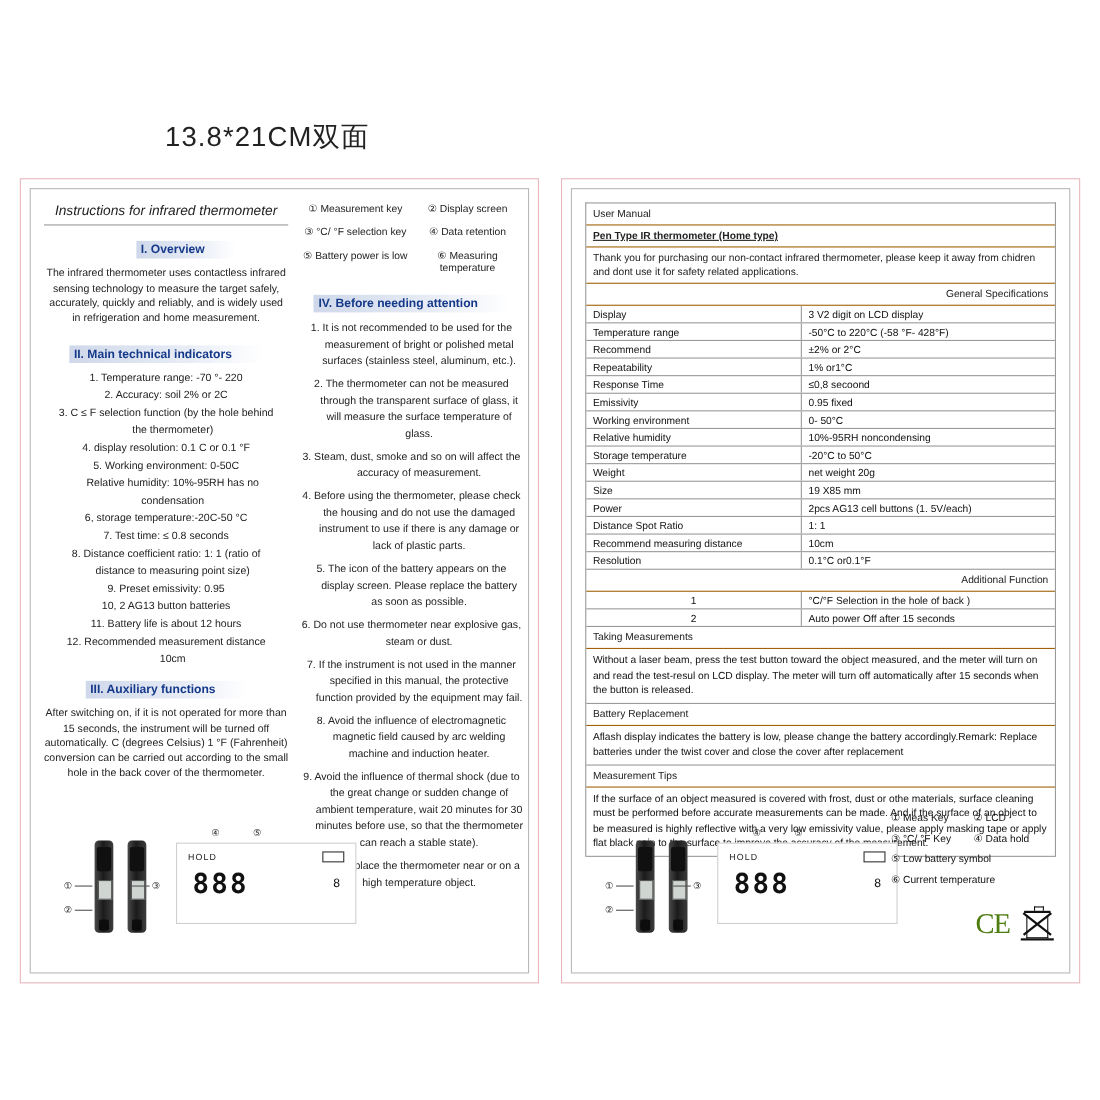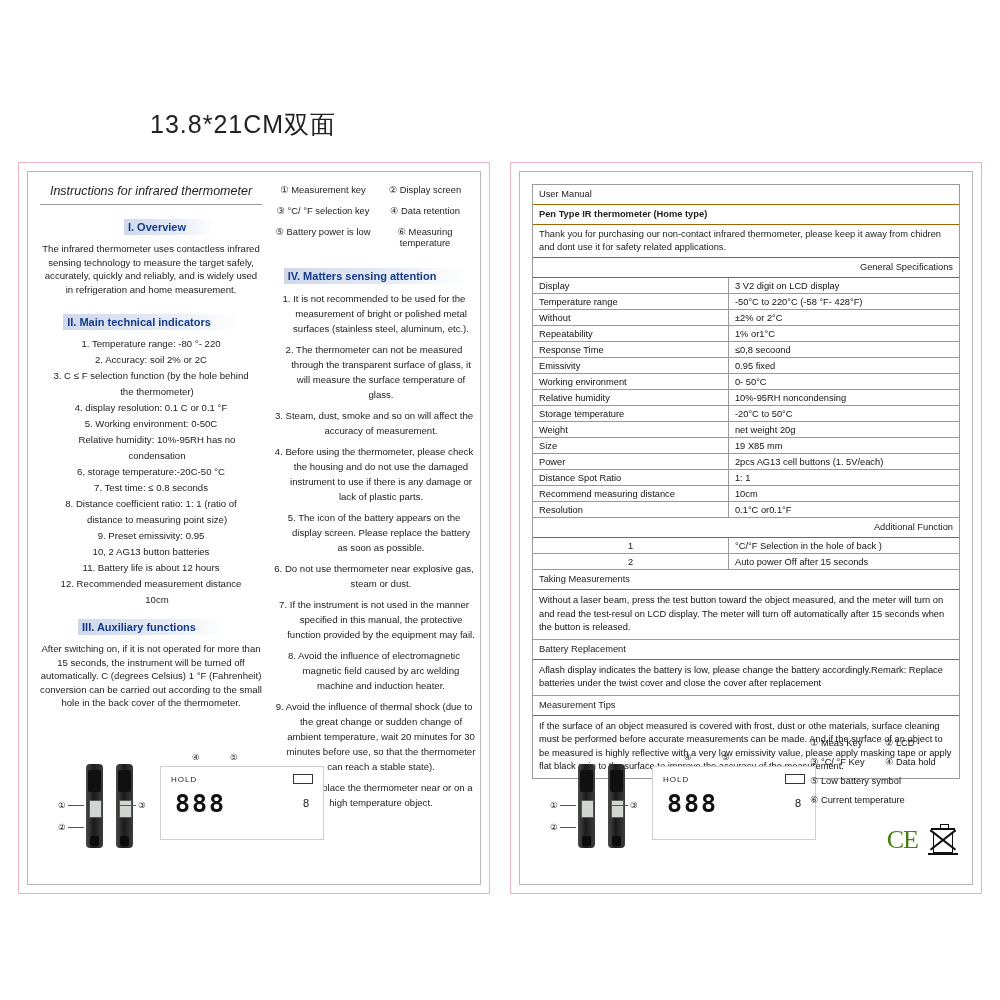--- a/index.html
+++ b/index.html
@@ -79,21 +79,21 @@
   .lcd .hold{position:absolute;left:10px;top:8px;font-size:8px;letter-spacing:1px;color:#222;}
   .lcd .batt{position:absolute;right:10px;top:7px;width:18px;height:8px;border:1px solid #333;}
   .lcd .digits{position:absolute;left:14px;top:22px;font-family:"DejaVu Sans Mono", monospace;font-weight:bold;font-size:25px;letter-spacing:2px;color:#111;}
   .lcd .unit{position:absolute;right:14px;top:30px;font-size:11px;color:#111;}
   .cnum{position:absolute;font-size:8.5px;color:#222;}
   .cline{position:absolute;background:#555;height:1px;}
   
   .rman{position:absolute;left:12px;right:12px;top:12px;}
   .mbox{border:1px solid #9a9a9a;border-bottom:none;}
   .mrow{border-bottom:1px solid #a16207;padding:3px 6px;font-size:9.3px;line-height:13px;color:#222;}
-  .mrow.bold{font-weight:bold;}
+  .mrow.bold{font-weight:bold;text-decoration:underline;}
   .mrow.center{text-align:right;}
   .spec{display:flex;border-bottom:1px solid #9a9a9a;}
   .spec .k{width:46%;padding:2.5px 6px;font-size:9.3px;border-right:1px solid #9a9a9a;box-sizing:border-box;}
   .spec .v{width:54%;padding:2.5px 6px;font-size:9.3px;box-sizing:border-box;}
   .spec .k.num{text-align:center;}
   .para{font-size:9.3px;line-height:13.5px;padding:4px 6px;border-bottom:1px solid #9a9a9a;}
   .rlegend{position:absolute;right:12px;bottom:74px;width:150px;font-size:9.3px;line-height:19px;}
   .rlegend .two{display:flex;}
   .rlegend .two span{width:50%;}
   .marks{position:absolute;right:16px;bottom:28px;display:flex;align-items:center;gap:12px;}
@@ -116,21 +116,21 @@
   <div class="inner">
 
     <div class="col c1">
       <div class="doc-title">Instructions for infrared thermometer</div>
 
       <div class="sec-head first">I. Overview</div>
       <p class="body">The infrared thermometer uses contactless infrared sensing technology to measure the target safely, accurately, quickly and reliably, and is widely used in refrigeration and home measurement.</p>
 
       <div class="sec-head">II. Main technical indicators</div>
       <ul class="list">
-        <li>1. Temperature range: -80 °- 220</li>
+        <li>1. Temperature range: -70 °- 220</li>
         <li>2. Accuracy: soil 2% or 2C</li>
         <li>3. C ≤ F selection function (by the hole behind</li>
         <li class="ind">the thermometer)</li>
         <li>4. display resolution: 0.1 C or 0.1 °F</li>
         <li>5. Working environment: 0-50C</li>
         <li class="ind">Relative humidity: 10%-95RH has no</li>
         <li class="ind">condensation</li>
         <li>6, storage temperature:-20C-50 °C</li>
         <li>7. Test time: ≤ 0.8 seconds</li>
         <li>8. Distance coefficient ratio: 1: 1 (ratio of</li>
@@ -173,21 +173,21 @@
             <span class="circ">⑤</span>
             <span>Battery power is low</span>
           </div>
           <div class="lg">
             <span class="circ">⑥</span>
             <span>Measuring temperature</span>
           </div>
         </div>
       </div>
 
-      <div class="sec-head">IV. Matters sensing attention</div>
+      <div class="sec-head">IV. Before needing attention</div>
       <ol class="notes">
         <li>1. It is not recommended to be used for the measurement of bright or polished metal surfaces (stainless steel, aluminum, etc.).</li>
         <li>2. The thermometer can not be measured through the transparent surface of glass, it will measure the surface temperature of glass.</li>
         <li>3. Steam, dust, smoke and so on will affect the accuracy of measurement.</li>
         <li>4. Before using the thermometer, please check the housing and do not use the damaged instrument to use if there is any damage or lack of plastic parts.</li>
         <li>5. The icon of the battery appears on the display screen. Please replace the battery as soon as possible.</li>
         <li>6. Do not use thermometer near explosive gas, steam or dust.</li>
         <li>7. If the instrument is not used in the manner specified in this manual, the protective function provided by the equipment may fail.</li>
         <li>8. Avoid the influence of electromagnetic magnetic field caused by arc welding machine and induction heater.</li>
         <li>9. Avoid the influence of thermal shock (due to the great change or sudden change of ambient temperature, wait 20 minutes for 30 minutes before use, so that the thermometer can reach a stable state).</li>
@@ -235,21 +235,21 @@
 
         <div class="spec">
             <div class="k">Display</div>
             <div class="v">3 V2 digit on LCD display</div>
           </div>
         <div class="spec">
             <div class="k">Temperature range</div>
             <div class="v">-50°C to 220°C (-58 °F- 428°F)</div>
           </div>
         <div class="spec">
-            <div class="k">Without</div>
+            <div class="k">Recommend</div>
             <div class="v">±2%  or  2°C</div>
           </div>
         <div class="spec">
             <div class="k">Repeatability</div>
             <div class="v">1% or1°C</div>
           </div>
         <div class="spec">
             <div class="k">Response Time</div>
             <div class="v">≤0,8 secoond</div>
           </div>

